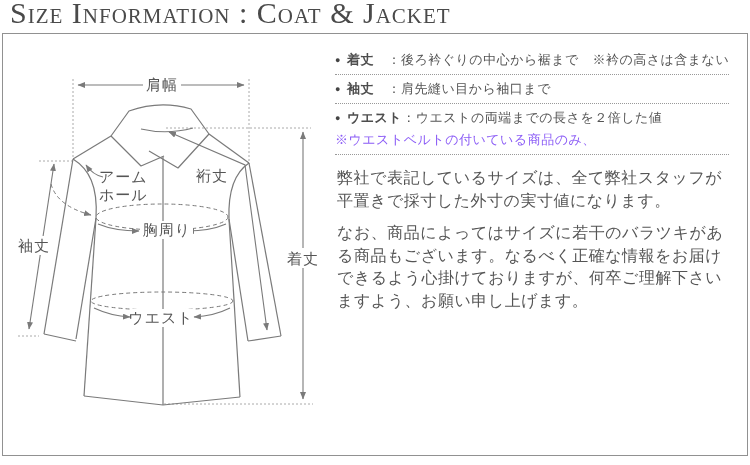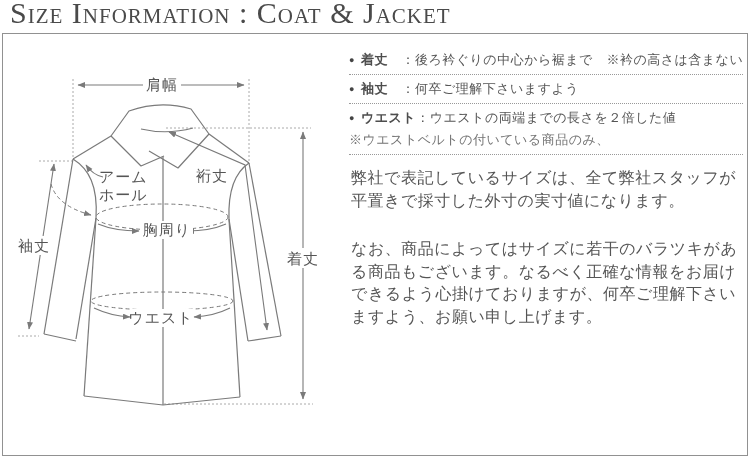--- a/index.html
+++ b/index.html
@@ -7,29 +7,29 @@
   .page-title{
     position:absolute;left:10px;top:-4px;margin:0;
     font-family:"Liberation Serif",serif;font-variant:small-caps;
     font-size:30px;font-weight:normal;color:#4a4a4a;letter-spacing:1px;white-space:nowrap;
   }
   .content-box{
     position:absolute;left:2px;top:33px;width:744px;height:421px;
     border:1px solid #919191;background:#fff;
   }
   .diagram-wrap{position:absolute;left:0;top:0;width:345px;height:419px;}
-  .defs-col{position:absolute;left:346px;top:12px;width:394px;font-size:13px;letter-spacing:0.5px;line-height:17px;}
+  .defs-col{position:absolute;left:332px;top:12px;width:394px;font-size:13px;letter-spacing:0.5px;line-height:17px;}
   .def-item{padding:5px 0 5px 0;border-bottom:1px dotted #999;white-space:nowrap;overflow:hidden;}
   .def-item .bullet{font-size:9px;color:#444;margin-right:6px;vertical-align:1px;}
   .def-item .lbl{font-weight:bold;color:#4d4d4d;}
   .def-item .dsc{color:#555;}
-  .note-line{white-space:nowrap;line-height:18px;color:#737373;}
+  .note-line{white-space:nowrap;line-height:18px;color:#8b5cf6;}
   .note-first{margin-top:4px;}
   .para{margin:12px 2px 0 2px;line-height:22.5px;color:#555;font-size:16px;letter-spacing:0.5px;}
-  .para.second{margin-top:26px;}
+  .para.second{margin-top:10px;}
   svg text{font-family:"Liberation Sans",sans-serif;font-size:15px;fill:#555;letter-spacing:1px;}
 </style>
 </head>
 <body>
 
 <h1 class="page-title">Size Information : Coat &amp; Jacket</h1>
 
 <div class="content-box">
 
   <div class="diagram-wrap">
@@ -112,21 +112,21 @@
 
   <div class="defs-col">
 
     <div class="def-item">
       <span class="bullet">●</span><span class="lbl">着丈　</span><span class="dsc">：後ろ衿ぐりの中心から裾まで　※衿の高さは含まない</span>
     </div>
 
 
 
     <div class="def-item">
-      <span class="bullet">●</span><span class="lbl">袖丈　</span><span class="dsc">：何卒ご理解下さいますよう</span>
+      <span class="bullet">●</span><span class="lbl">袖丈　</span><span class="dsc">：肩先縫い目から袖口まで</span>
     </div>
 
 
 
     <div class="def-item">
       <span class="bullet">●</span><span class="lbl">ウエスト</span><span class="dsc">：ウエストの両端までの長さを２倍した値</span>
       <div class="note-line note-first">※ウエストベルトの付いている商品のみ、</div>
     </div>
 
     <p class="para">弊社で表記しているサイズは、全て弊社スタッフが平置きで採寸した外寸の実寸値になります。</p>

